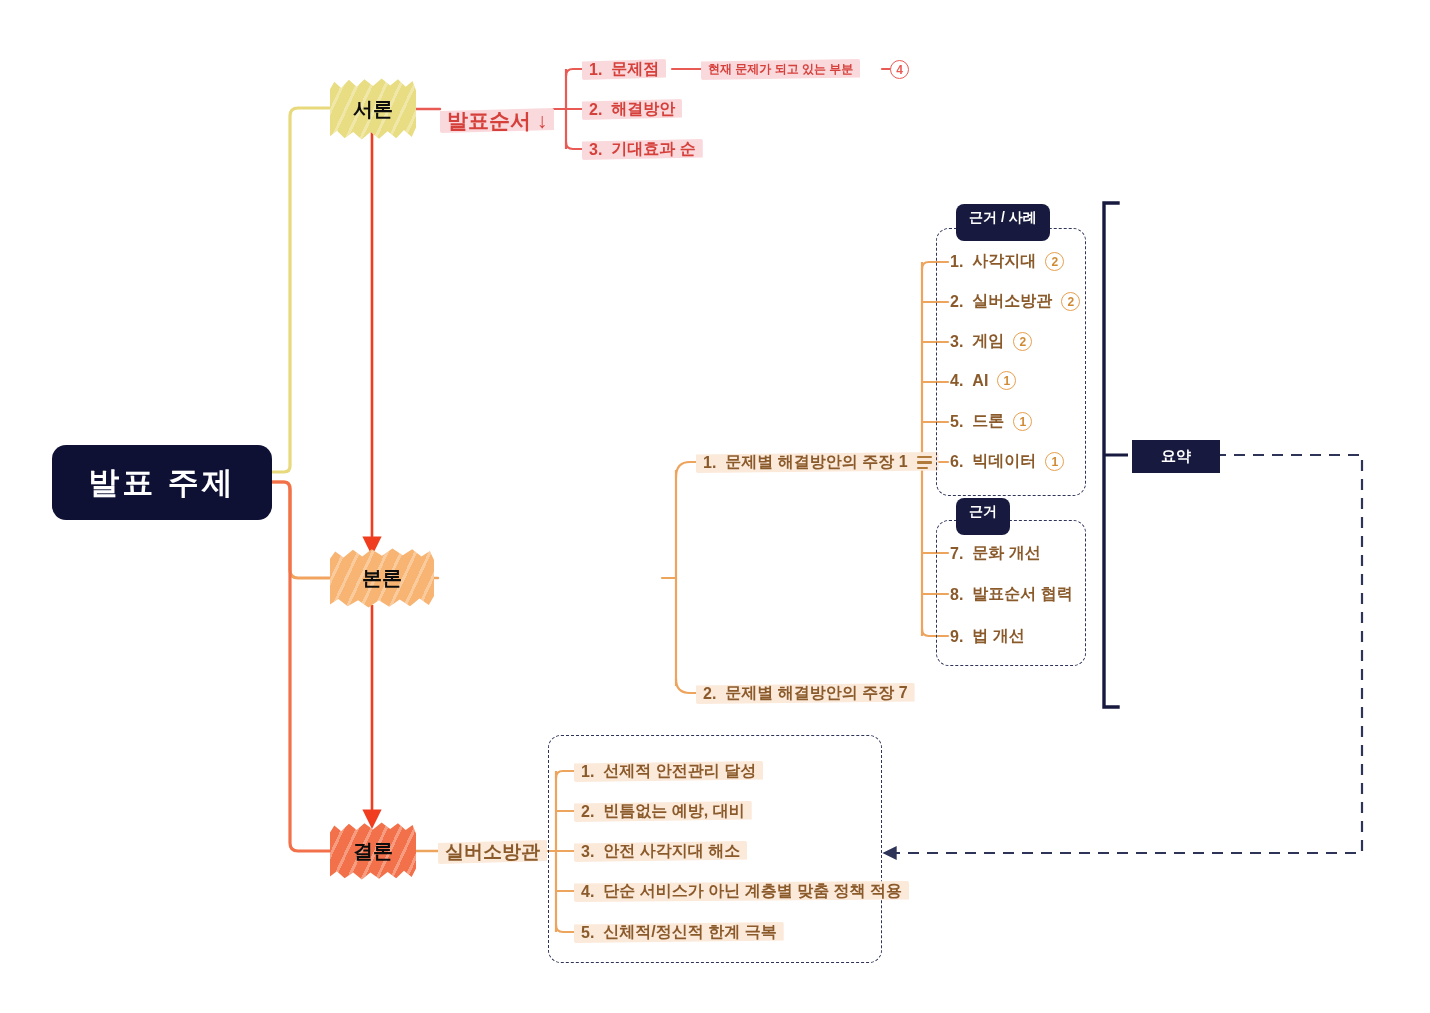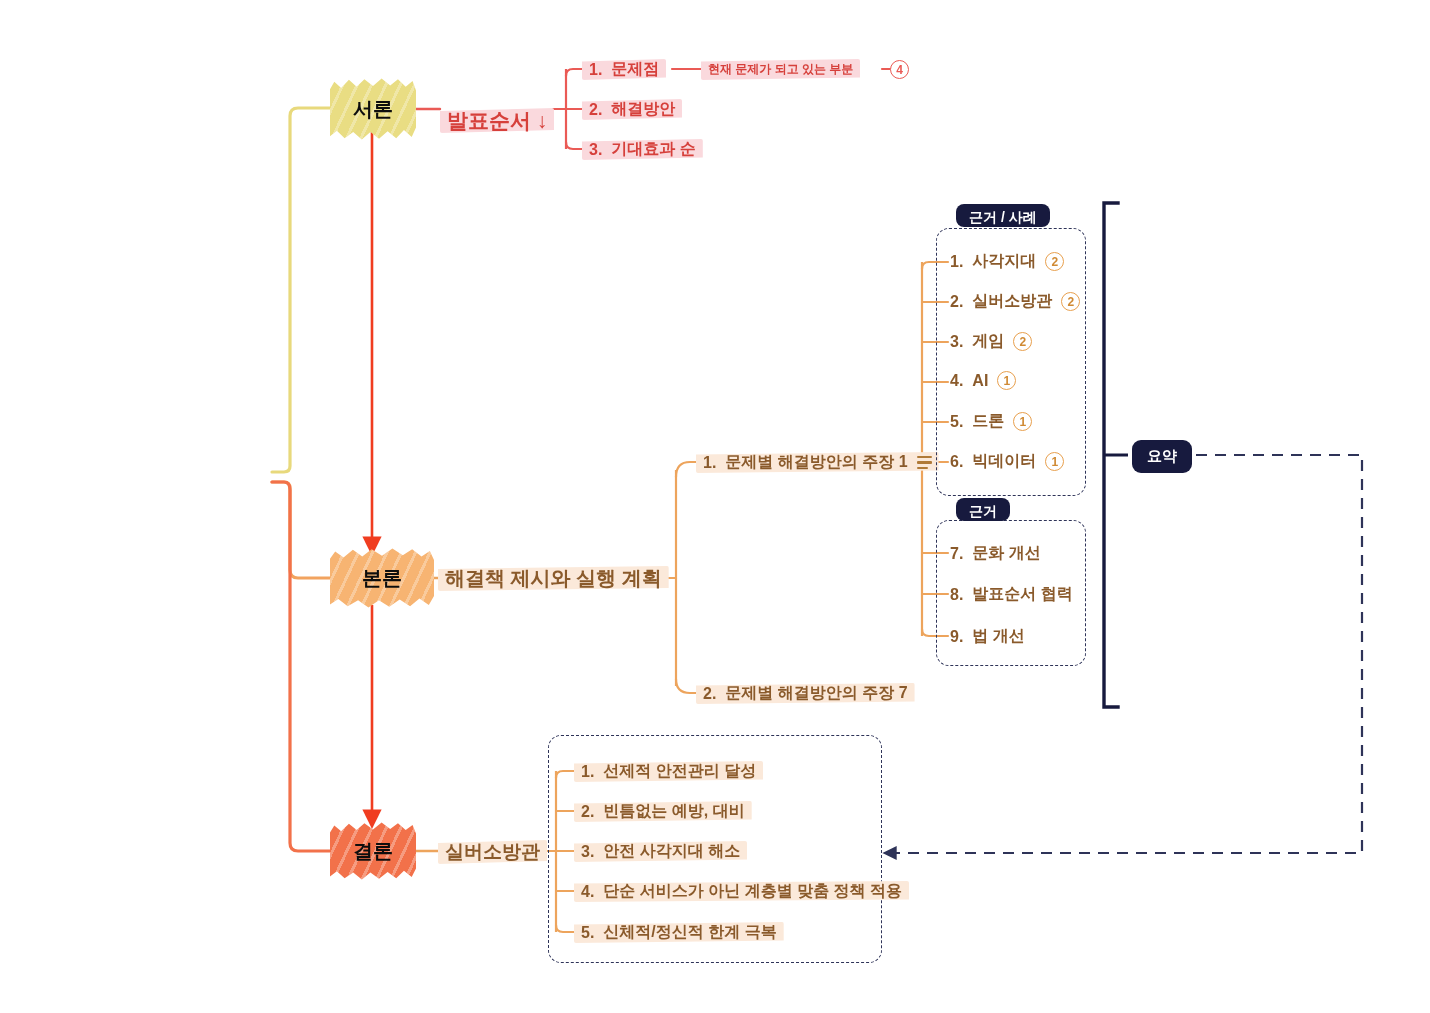--- a/index.html
+++ b/index.html
@@ -86,21 +86,21 @@
   .dashbox {
     position: absolute;
     border: 1.8px dashed #2e3358;
     border-radius: 13px;
   }
   .dashlabel {
     position: absolute;
     background: #171a3e;
     color: #ffffff;
     font-size: 14px; font-weight: 600;
-    padding: 5px 13px 0;
+    padding: 5px 13px 14px;
     border-radius: 8px;
     white-space: nowrap;
     z-index: 5;
   }
 
   
   .hamb { display: inline-flex; flex-direction: column; gap: 3px; justify-content:center; }
   .hamb i { display:block; width: 15px; height: 2.2px; background: #b07a38; border-radius: 1px; }
   .hamb i:nth-child(2) { width: 15px; }
   .hamb i:nth-child(3) { width: 11px; }
@@ -170,20 +170,23 @@
 
     <path d="M542,851 L556,851" fill="none" stroke="#eda45c" stroke-width="2.2" stroke-linecap="round"></path>
     <path d="M556,771 L556,932" fill="none" stroke="#eda45c" stroke-width="2.2"></path>
     <path d="M556,778 Q556,771 563,771 L578,771" fill="none" stroke="#eda45c" stroke-width="2.2" stroke-linecap="round"></path>
     <path d="M556,811 L578,811" fill="none" stroke="#eda45c" stroke-width="2.2" stroke-linecap="round"></path>
     <path d="M556,851 L578,851" fill="none" stroke="#eda45c" stroke-width="2.2" stroke-linecap="round"></path>
     <path d="M556,891 L578,891" fill="none" stroke="#eda45c" stroke-width="2.2" stroke-linecap="round"></path>
     <path d="M556,925 Q556,932 563,932 L578,932" fill="none" stroke="#eda45c" stroke-width="2.2" stroke-linecap="round"></path>
   </svg>
 
+  <div class="node root-node" style="left:52px; top:445px; width:220px; height:75px;">
+    <span>발표 주제</span>
+  </div>
 
   <div class="marker" style="left:330px; top:78px; width:86px; height:62px;">
     <span class="mk-bg" style="background:#e9dd83;"></span>
     <span class="mk-tx">서론</span>
   </div>
 
   <div class="chip pink" style="left:447px; top:95px; height:29px; font-size:21px;margin-top:11px;">
     <span class="ch-bg"></span>
     <span class="ch-tx">발표순서 ↓</span>
   </div>
@@ -216,24 +219,20 @@
     <span class="ch-bg"></span>
     <span class="ch-tx">현재 문제가 되고 있는 부분</span>
   </div>
   <span class="circ red" style="position:absolute; left:890px; top:60px;">4</span>
 
   <div class="marker" style="left:330px; top:548px; width:104px; height:60px;">
     <span class="mk-bg" style="background:#f7b472;"></span>
     <span class="mk-tx">본론</span>
   </div>
 
-  <div class="chip cream" style="left:445px; top:564px; height:29px; font-size:20px;">
-    <span class="ch-bg"></span>
-    <span class="ch-tx">해결책 제시와 실행 계획</span>
-  </div>
 
   <div class="chip cream" style="left:703px; top:450px; height:25px; font-size:16px;">
     <span class="ch-bg"></span>
     <span class="ch-tx">
       <span class="idx">1.</span>
       <span>문제별 해결방안의 주장 1</span>
       <span class="hamb">
           <i></i>
           <i></i>
           <i></i>
@@ -292,21 +291,21 @@
   </div>
   <div class="node" style="left:950px; top:584px; font-size:16px; color:#8a5a2b; font-weight:700; display:flex; align-items:center; gap:9px;">
     <span class="idx">8.</span>
     <span>발표순서 협력</span>
   </div>
   <div class="node" style="left:950px; top:626px; font-size:16px; color:#8a5a2b; font-weight:700; display:flex; align-items:center; gap:9px;">
     <span class="idx">9.</span>
     <span>법 개선</span>
   </div>
 
-  <div class="node" style="left:1132px; top:440px; background:#171a3e; color:#fff; font-size:15px; font-weight:600; padding:7px 15px; border-radius:9px;text-align:center;">
+  <div class="node" style="left:1132px; top:440px; background:#171a3e; color:#fff; font-size:15px; font-weight:600; padding:7px 29px; border-radius:0;text-align:center;">
     <span>요약</span>
   </div>
 
   <div class="marker" style="left:330px; top:822px; width:86px; height:58px;">
     <span class="mk-bg" style="background:#f2714a;"></span>
     <span class="mk-tx">결론</span>
   </div>
 
   <div class="chip cream" style="left:445px; top:838px; height:28px; font-size:19px;">
     <span class="ch-bg"></span>

